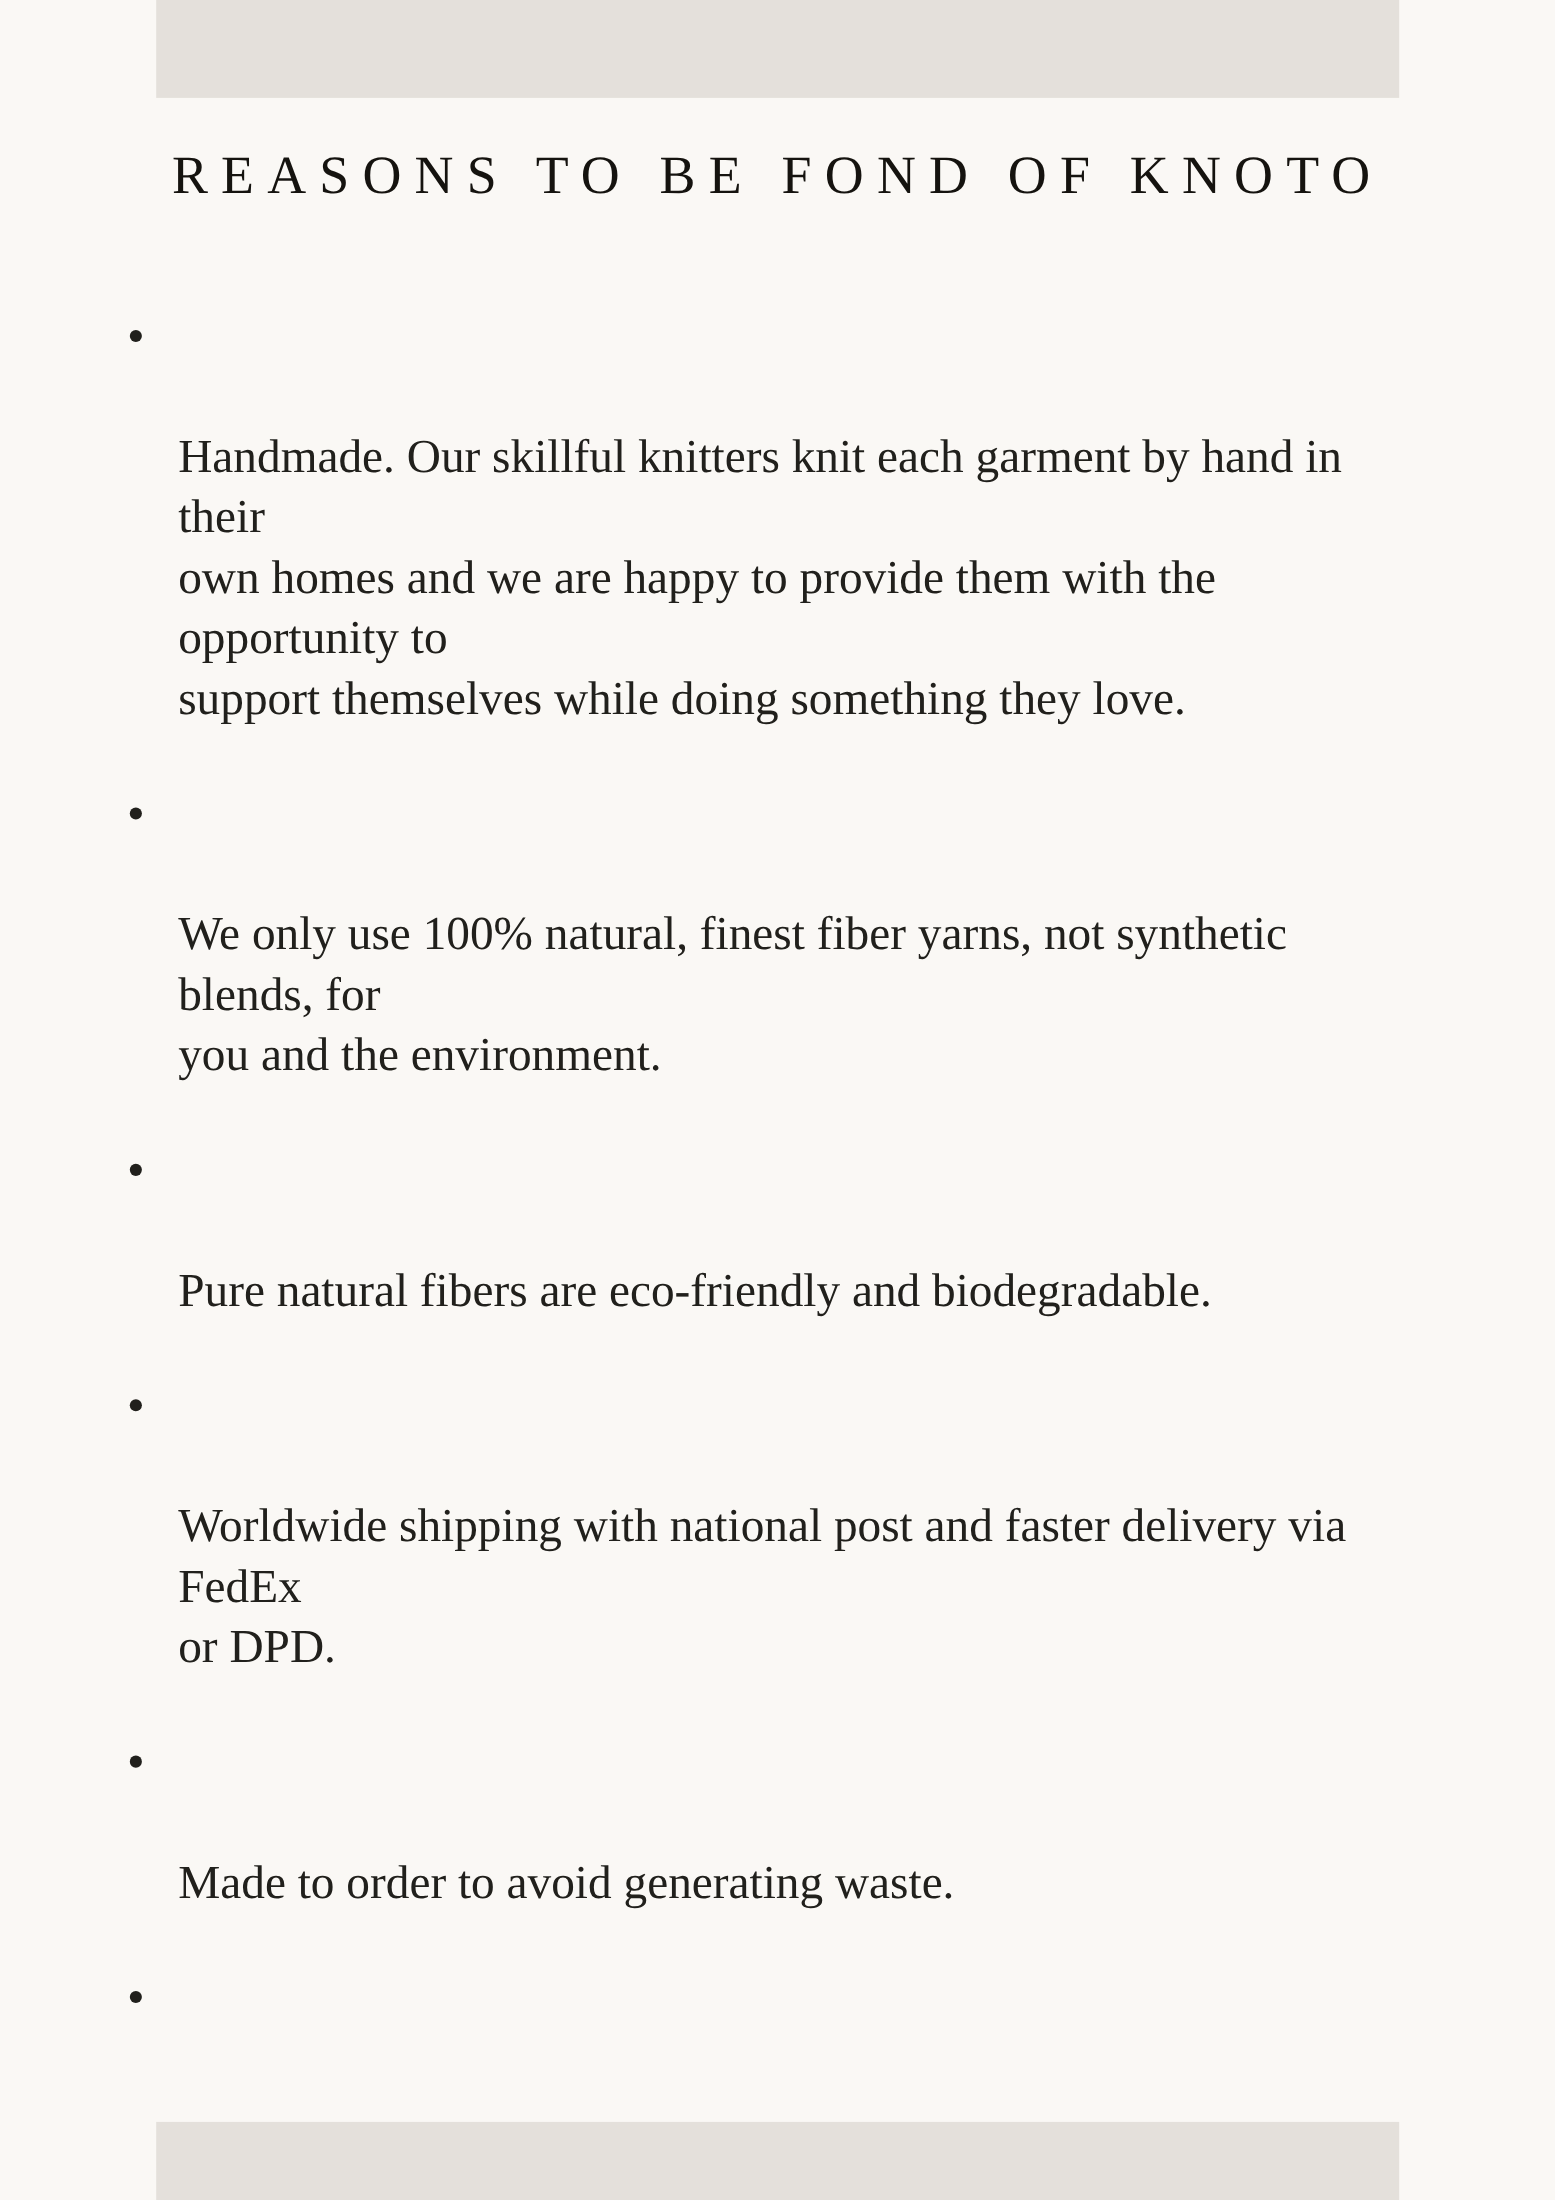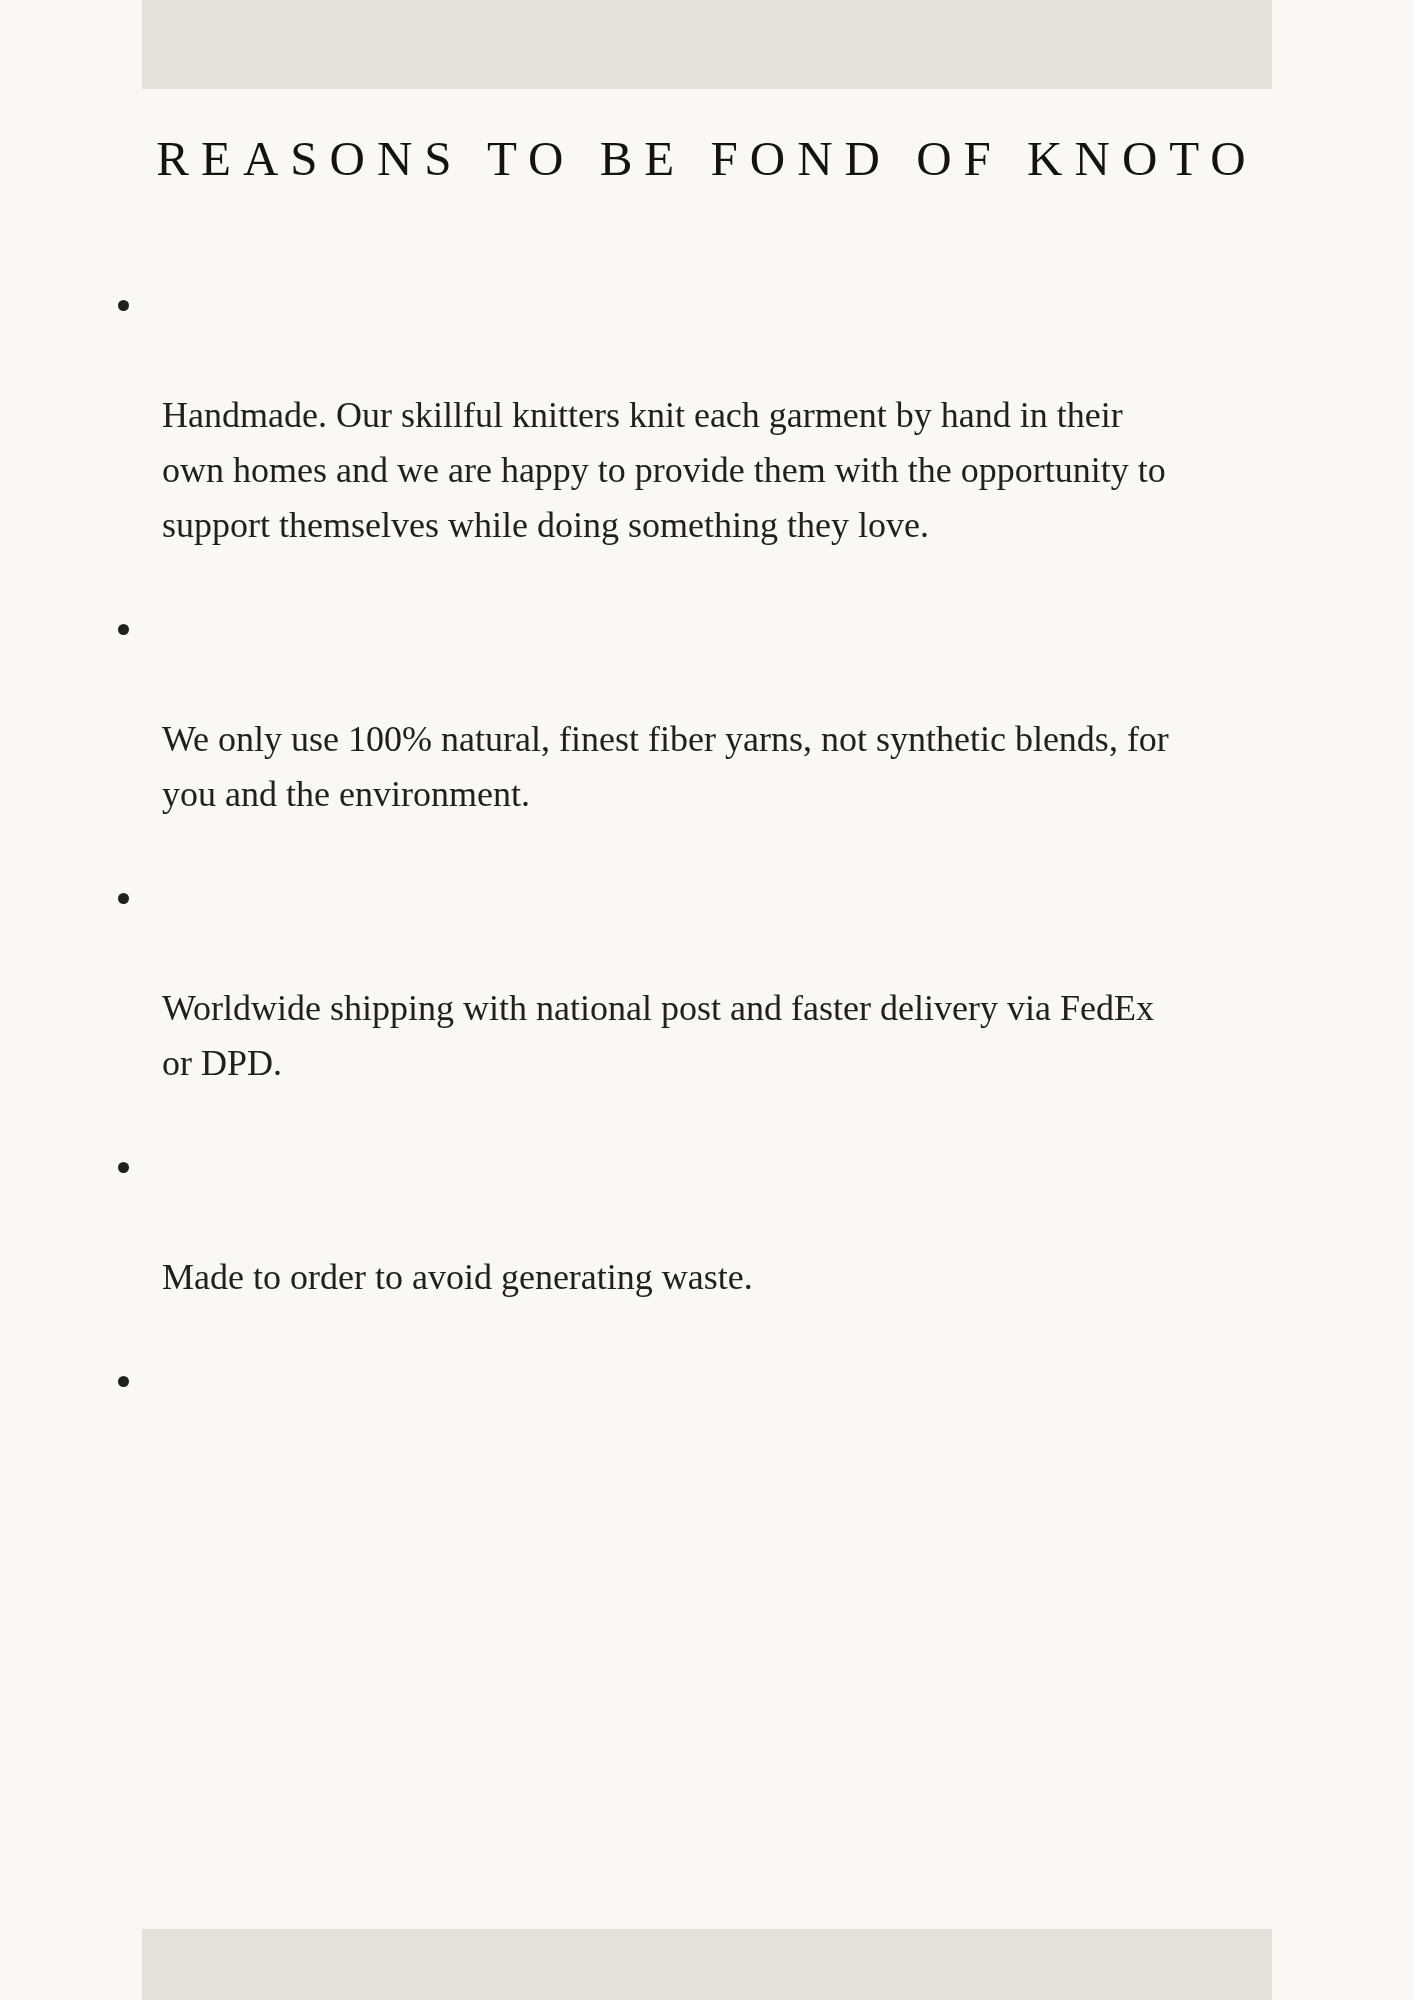--- a/index.html
+++ b/index.html
@@ -47,21 +47,21 @@
     position: absolute;
     top: 278px;
     left: 118px;
     width: 1160px;
     list-style: none;
   }
   ul.benefits-list li {
     position: relative;
     padding-left: 44px;
     margin-bottom: 49px;
-    font-size: 36px;
+    font-size: 43px;
     line-height: 55px;
     color: var(--text-color);
     white-space: pre-line;
   }
   ul.benefits-list li .bullet {
     position: absolute;
     left: 0;
     top: 22px;
     width: 11px;
     height: 11px;
@@ -84,20 +84,24 @@
 own homes and we are happy to provide them with the opportunity to
 support themselves while doing something they love.</span>
   </li>
 
   <li>
     <span class="bullet"></span>
     <span class="item-text">We only use 100% natural, finest fiber yarns, not synthetic blends, for
 you and the environment.</span>
   </li>
 
+  <li>
+    <span class="bullet"></span>
+    <span class="item-text">Pure natural fibers are eco-friendly and biodegradable.</span>
+  </li>
 
   <li>
     <span class="bullet"></span>
     <span class="item-text">Worldwide shipping with national post and faster delivery via FedEx
 or DPD.</span>
   </li>
 
   <li>
     <span class="bullet"></span>
     <span class="item-text">Made to order to avoid generating waste.</span>

